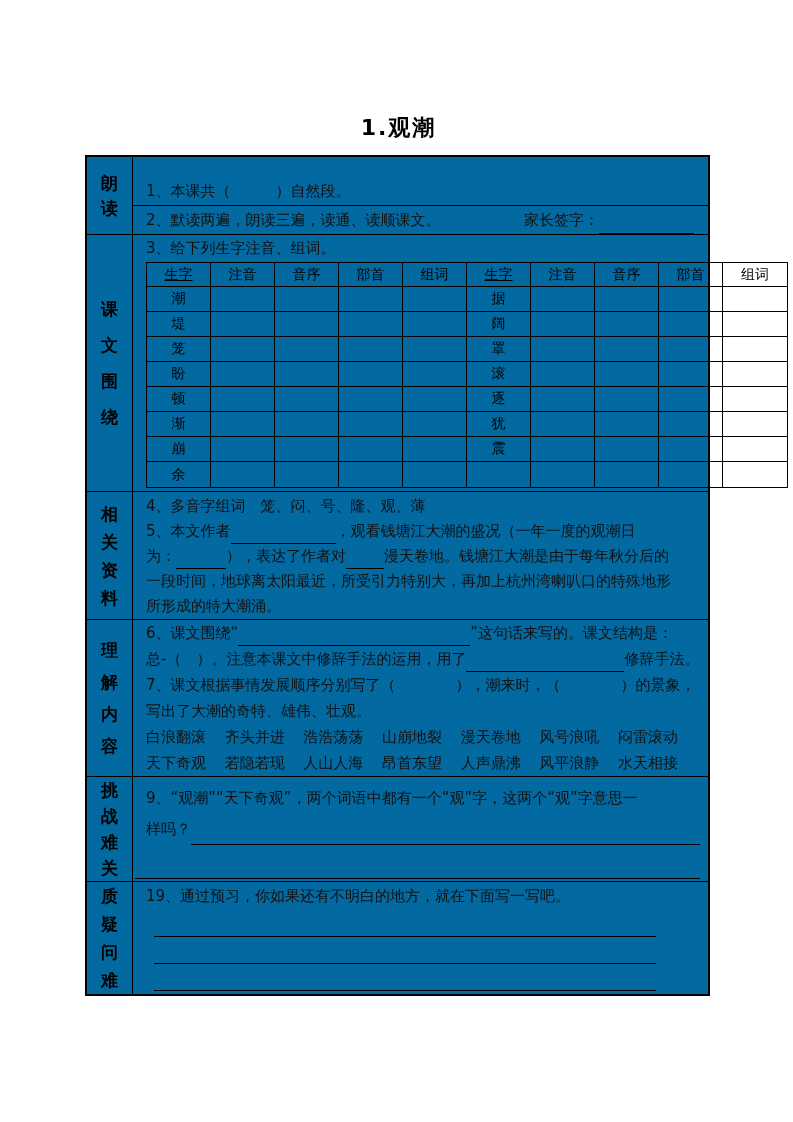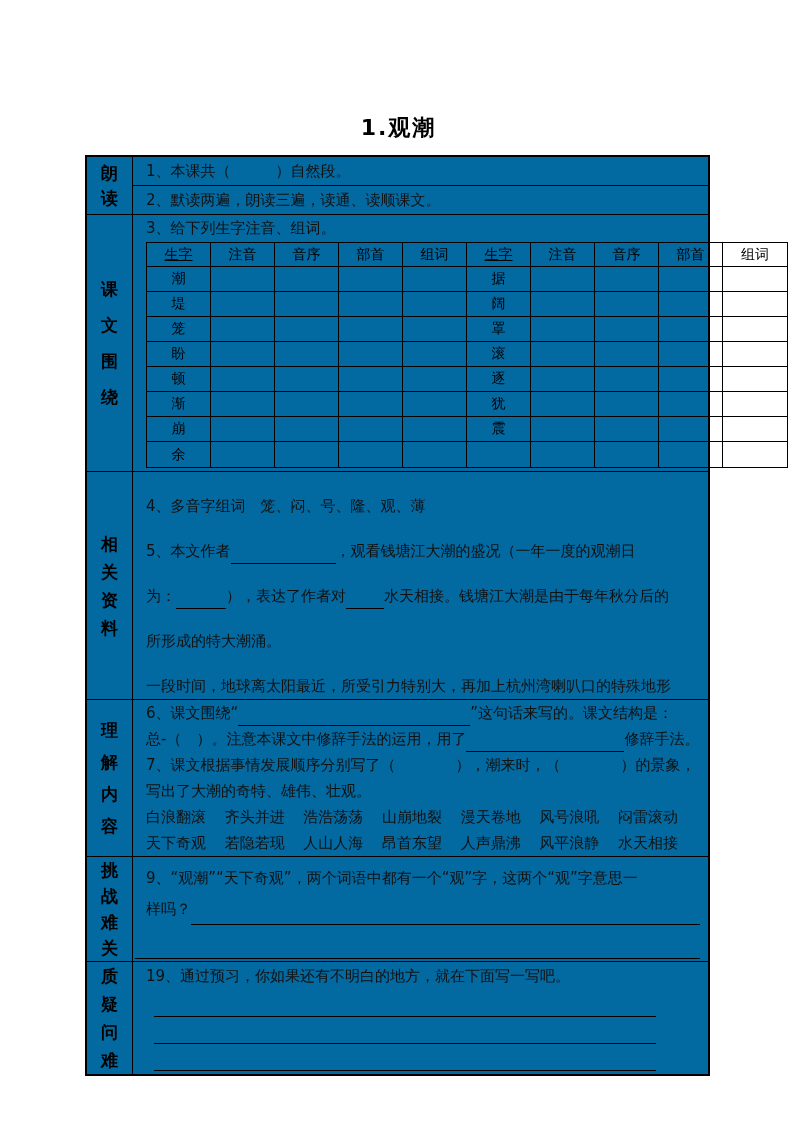--- a/index.html
+++ b/index.html
@@ -30,21 +30,21 @@
   .vt-langdu{line-height:25px;}
   .vt-shengzi{line-height:36px;}
   .vt-ziliao{line-height:28px;}
   .vt-lijie{line-height:32px;}
   .vt-tiaozhan{line-height:26px;}
   .vt-zhiyi{line-height:28px;}
   .content-cell{flex:1;min-width:0;}
   .line{padding-left:13px;line-height:26px;white-space:nowrap;}
   
   .sec-langdu .line{height:28px;line-height:28px;}
-  .ld-row1{border-bottom:1px solid #000;}
+  .ld-row1{border-bottom:1px solid #000;margin-top:20px;}
   .ld-row2{display:flex;align-items:center;padding-right:14px;}
   .sign-area{margin-left:auto;display:flex;align-items:flex-end;}
   
   .blank{display:inline-block;border-bottom:1.5px solid #000;height:17px;vertical-align:bottom;}
   .w95{width:95px;} .w105{width:105px;} .w50{width:50px;} .w38{width:38px;}
   .w232{width:232px;} .w158{width:158px;}
   .blank-grow{flex:1;margin-right:8px;}
   .blank-line{display:block;border-bottom:1.5px solid #000;}
   
   .sec-shengzi .item3{height:27px;line-height:27px;}
@@ -57,21 +57,21 @@
     border-right:1px solid #000;border-bottom:1px solid #000;
     display:flex;align-items:center;justify-content:center;
     font-size:14px;height:25px;box-sizing:border-box;color:#000;
   }
   .grid-header-cell{height:24px;}
   .gcell:nth-child(10n){border-right:none;}
   .gcell:nth-last-child(-n+10){border-bottom:none;}
   .gcell.u{text-decoration:underline;}
   
   .sec-ziliao .content-cell{padding-top:2px;}
-  .sec-ziliao .line{line-height:25px;margin-top:20px;}
+  .sec-ziliao .line{line-height:25px;}
   
   .sec-lijie .line{line-height:26px;}
   .words-row{
     display:flex;justify-content:space-between;
     margin-left:13px;width:532px;line-height:26px;white-space:nowrap;
   }
   
   .sec-tiaozhan .content-cell{padding-top:6px;}
   .t-l1{line-height:30px;}
   .t-l2{display:flex;align-items:flex-end;height:32px;line-height:32px;}
@@ -90,20 +90,24 @@
   <div class="sheet">
 
     <div class="section sec-langdu">
       <div class="label-cell">
         <span class="vtext vt-langdu">朗读</span>
       </div>
       <div class="content-cell">
         <div class="line ld-row1">1、本课共（　　　）自然段。</div>
         <div class="line ld-row2">
           <span>2、默读两遍，朗读三遍，读通、读顺课文。</span>
+          <span class="sign-area">
+            <span>家长签字：</span>
+            <span class="blank w95"></span>
+          </span>
         </div>
       </div>
     </div>
 
     <div class="section sec-shengzi">
       <div class="label-cell">
         <span class="vtext vt-shengzi">课文围绕</span>
       </div>
       <div class="content-cell">
         <div class="line item3">3、给下列生字注音、组词。</div>
@@ -205,24 +209,24 @@
     <div class="section sec-ziliao">
       <div class="label-cell">
         <span class="vtext vt-ziliao">相关资料</span>
       </div>
       <div class="content-cell">
         <div class="line">4、多音字组词　笼、闷、号、隆、观、薄</div>
         <div class="line">
           <span>5、本文作者</span><span class="blank w105"></span><span>，观看钱塘江大潮的盛况（一年一度的观潮日</span>
         </div>
         <div class="line">
-          <span>为：</span><span class="blank w50"></span><span>），表达了作者对</span><span class="blank w38"></span><span>水天相接。钱塘江大潮是由于每年秋分后的</span>
-        </div>
+          <span>为：</span><span class="blank w50"></span><span>），表达了作者对</span><span class="blank w38"></span><span>漫天卷地。钱塘江大潮是由于每年秋分后的</span>
+        </div>
+        <div class="line">一段时间，地球离太阳最近，所受引力特别大，再加上杭州湾喇叭口的特殊地形</div>
         <div class="line">所形成的特大潮涌。</div>
-        <div class="line">一段时间，地球离太阳最近，所受引力特别大，再加上杭州湾喇叭口的特殊地形</div>
       </div>
     </div>
 
     <div class="section sec-lijie">
       <div class="label-cell">
         <span class="vtext vt-lijie">理解内容</span>
       </div>
       <div class="content-cell">
         <div class="line">
           <span>6、课文围绕“</span><span class="blank w232"></span><span>”这句话来写的。课文结构是：</span>

